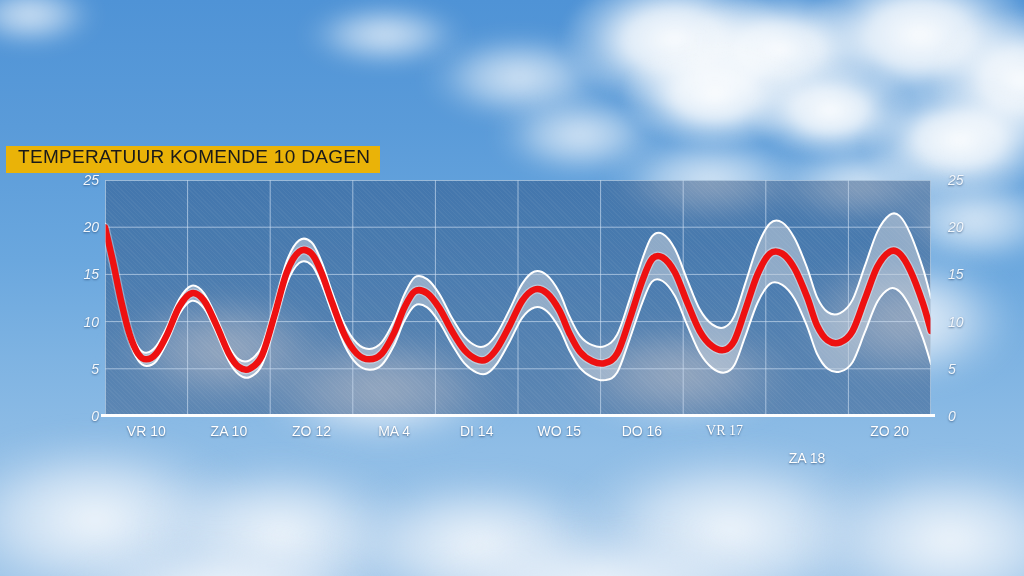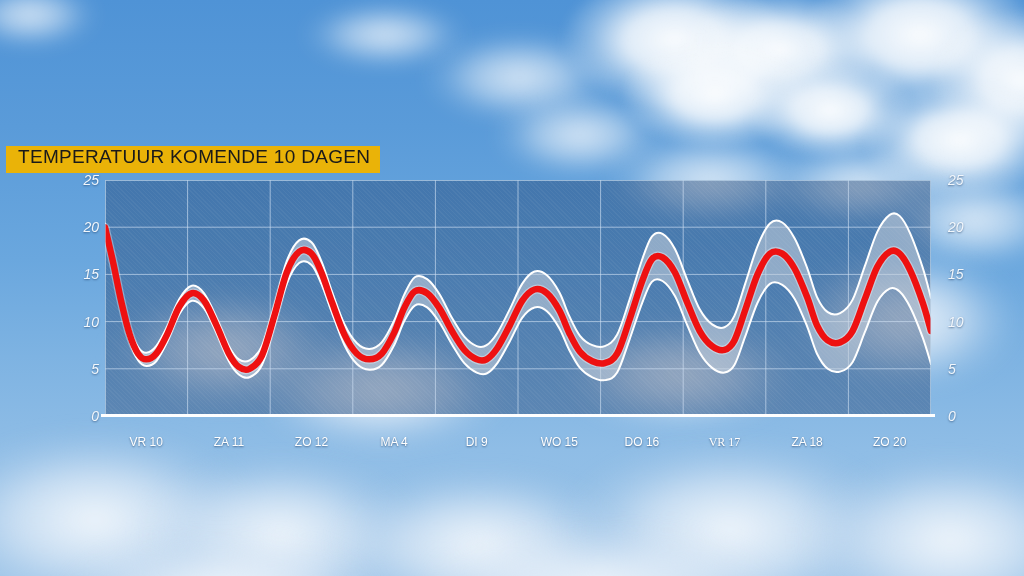--- a/index.html
+++ b/index.html
@@ -108,22 +108,22 @@
   #ylabels-right .yl { text-align: left;  }
 
   #xlabels {
     position: absolute;
     left: 105px; top: 420px;
     width: 826px; height: 22px;
     z-index: 10;
   }
   #xlabels .xl {
     position: absolute;
-    top: 16px;
-    font-size: 12px;
+    top: 4px;
+    font-size: 14px;
     color: #ffffff;
     text-shadow: 0 1px 2px rgba(20,50,90,0.6);
     white-space: nowrap;
     transform: translateX(-50%);
     line-height: 1;
   }
 
   #axis-baseline {
     position: absolute;
     left: 101px; top: 414px;
@@ -217,24 +217,24 @@
       <div class="yl" style="top: 181.8px;">5</div>
       <div class="yl" style="top: 134.6px;">10</div>
       <div class="yl" style="top: 87.4px;">15</div>
       <div class="yl" style="top: 40.2px;">20</div>
       <div class="yl" style="top: -7px;">25</div>
     </div>
 
   <div id="axis-baseline"></div>
   <div id="xlabels">
       <div class="xl" style="left: 41.3px;">VR 10</div>
-      <div class="xl" style="left: 123.9px;">ZA 11</div>
+      <div class="xl" style="left: 123.9px;">ZA 10</div>
       <div class="xl" style="left: 206.5px;">ZO 12</div>
       <div class="xl" style="left: 289.1px;">MA 4</div>
-      <div class="xl" style="left: 371.7px;">DI 9</div>
+      <div class="xl" style="left: 371.7px;">DI 14</div>
       <div class="xl" style="left: 454.3px;">WO 15</div>
       <div class="xl" style="left: 536.9px;">DO 16</div>
       <div class="xl" style="left: 619.5px; font-family: Liberation Serif, serif;">VR 17</div>
-      <div class="xl" style="left: 702.1px;">ZA 18</div>
+      <div class="xl" style="left: 702.1px; margin-top: 27px;">ZA 18</div>
       <div class="xl" style="left: 784.7px;">ZO 20</div>
     </div>
 
 </div>
 
 </body></html>

